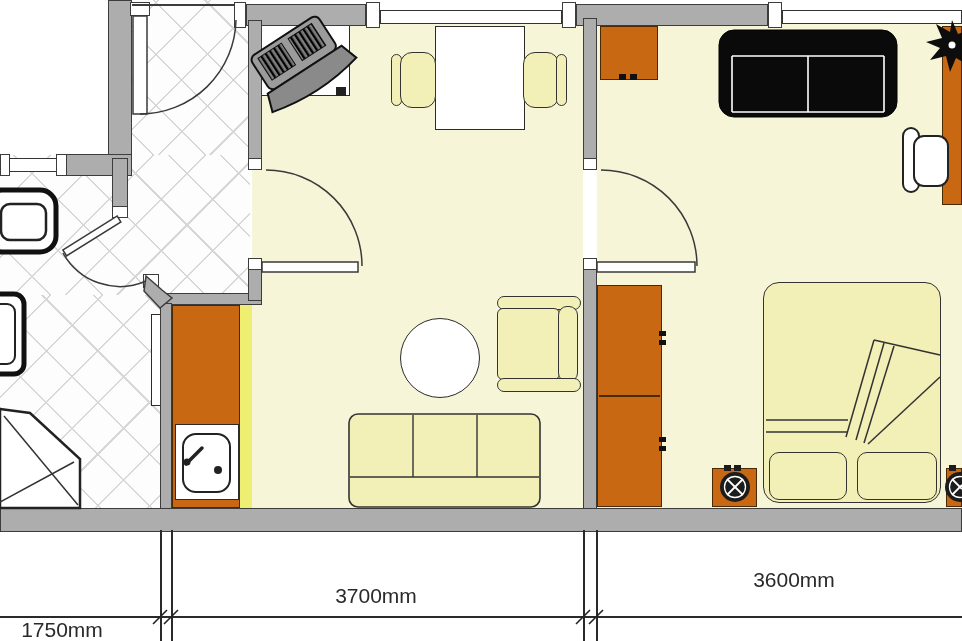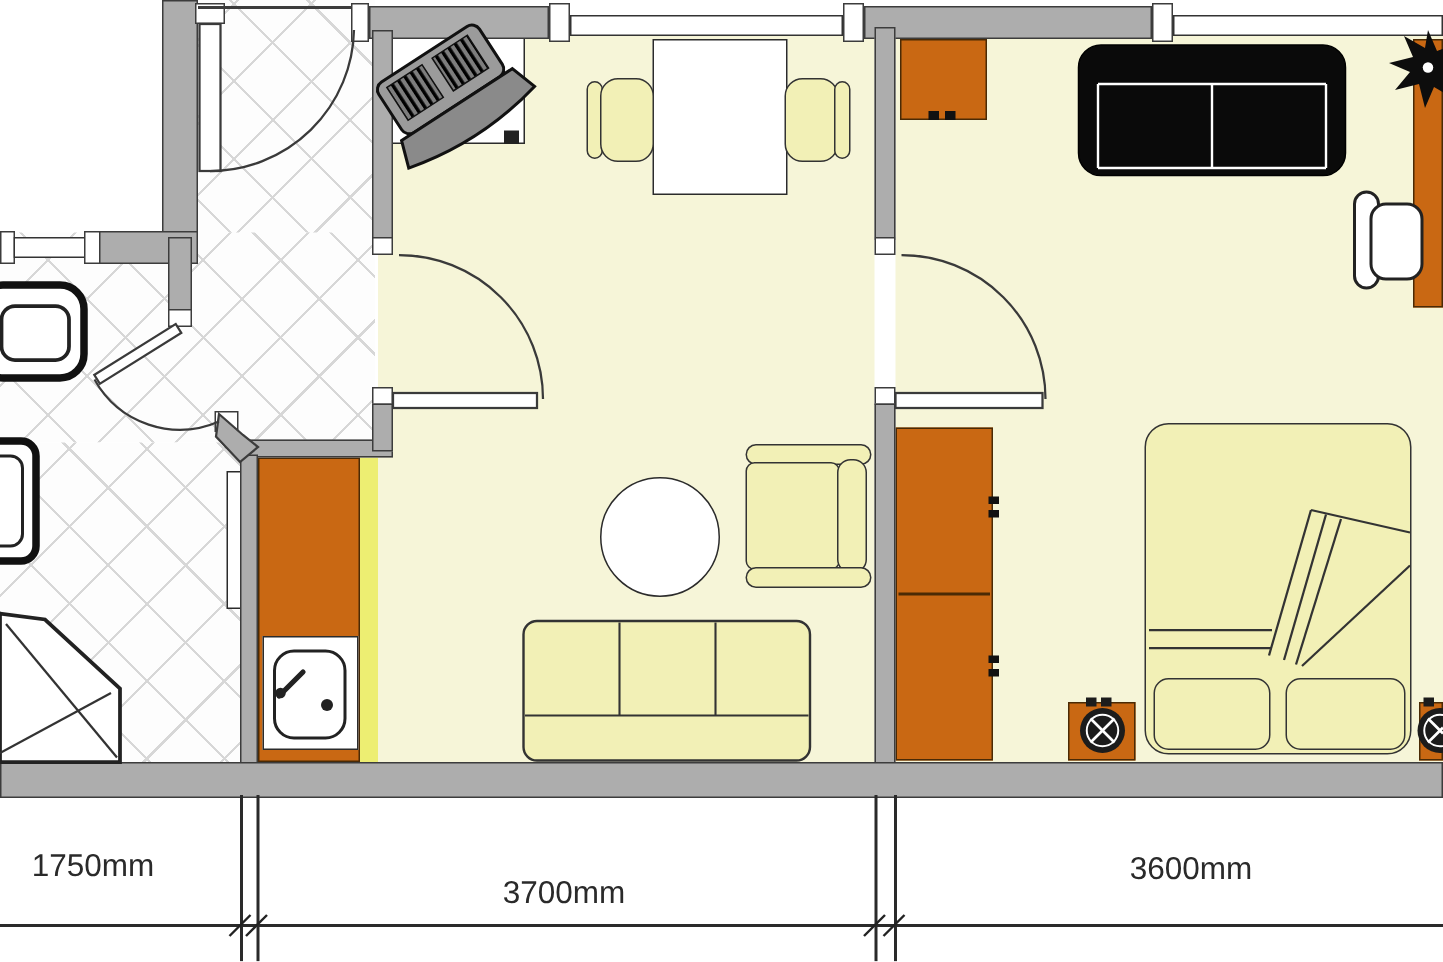--- a/index.html
+++ b/index.html
@@ -86,21 +86,21 @@
   <div class="cap" style="left:583px;top:258px;width:14px;height:12px;"></div>
   <div class="wall" style="left:583px;top:269px;width:14px;height:241px;"></div>
   <div class="wall" style="left:0;top:508px;width:962px;height:24px;"></div>
   <div class="cap" style="left:143px;top:274px;width:16px;height:14px;"></div>
 
   <div class="abs" style="left:0;top:616px;width:962px;height:1.6px;background:#2a2a2a;"></div>
   <div class="extline" style="left:160px;top:530px;height:111px;"></div>
   <div class="extline" style="left:171px;top:530px;height:111px;"></div>
   <div class="extline" style="left:583px;top:530px;height:111px;"></div>
   <div class="extline" style="left:596px;top:530px;height:111px;"></div>
-  <div class="dimlabel" style="left:62px;top:578px;">1750mm</div>
+  <div class="dimlabel" style="left:62px;top:630px;">1750mm</div>
   <div class="dimlabel" style="left:376px;top:596px;">3700mm</div>
   <div class="dimlabel" style="left:794px;top:580px;">3600mm</div>
 
   <svg width="962" height="641" viewBox="0 0 962 641">
     <defs>
       <pattern id="vt" width="5" height="5" patternUnits="userSpaceOnUse">
         <rect width="5" height="5" fill="#7d7d7d"></rect>
         <line x1="1" y1="0" x2="1" y2="5" stroke="#000" stroke-width="2.6"></line>
       </pattern>
     </defs>

